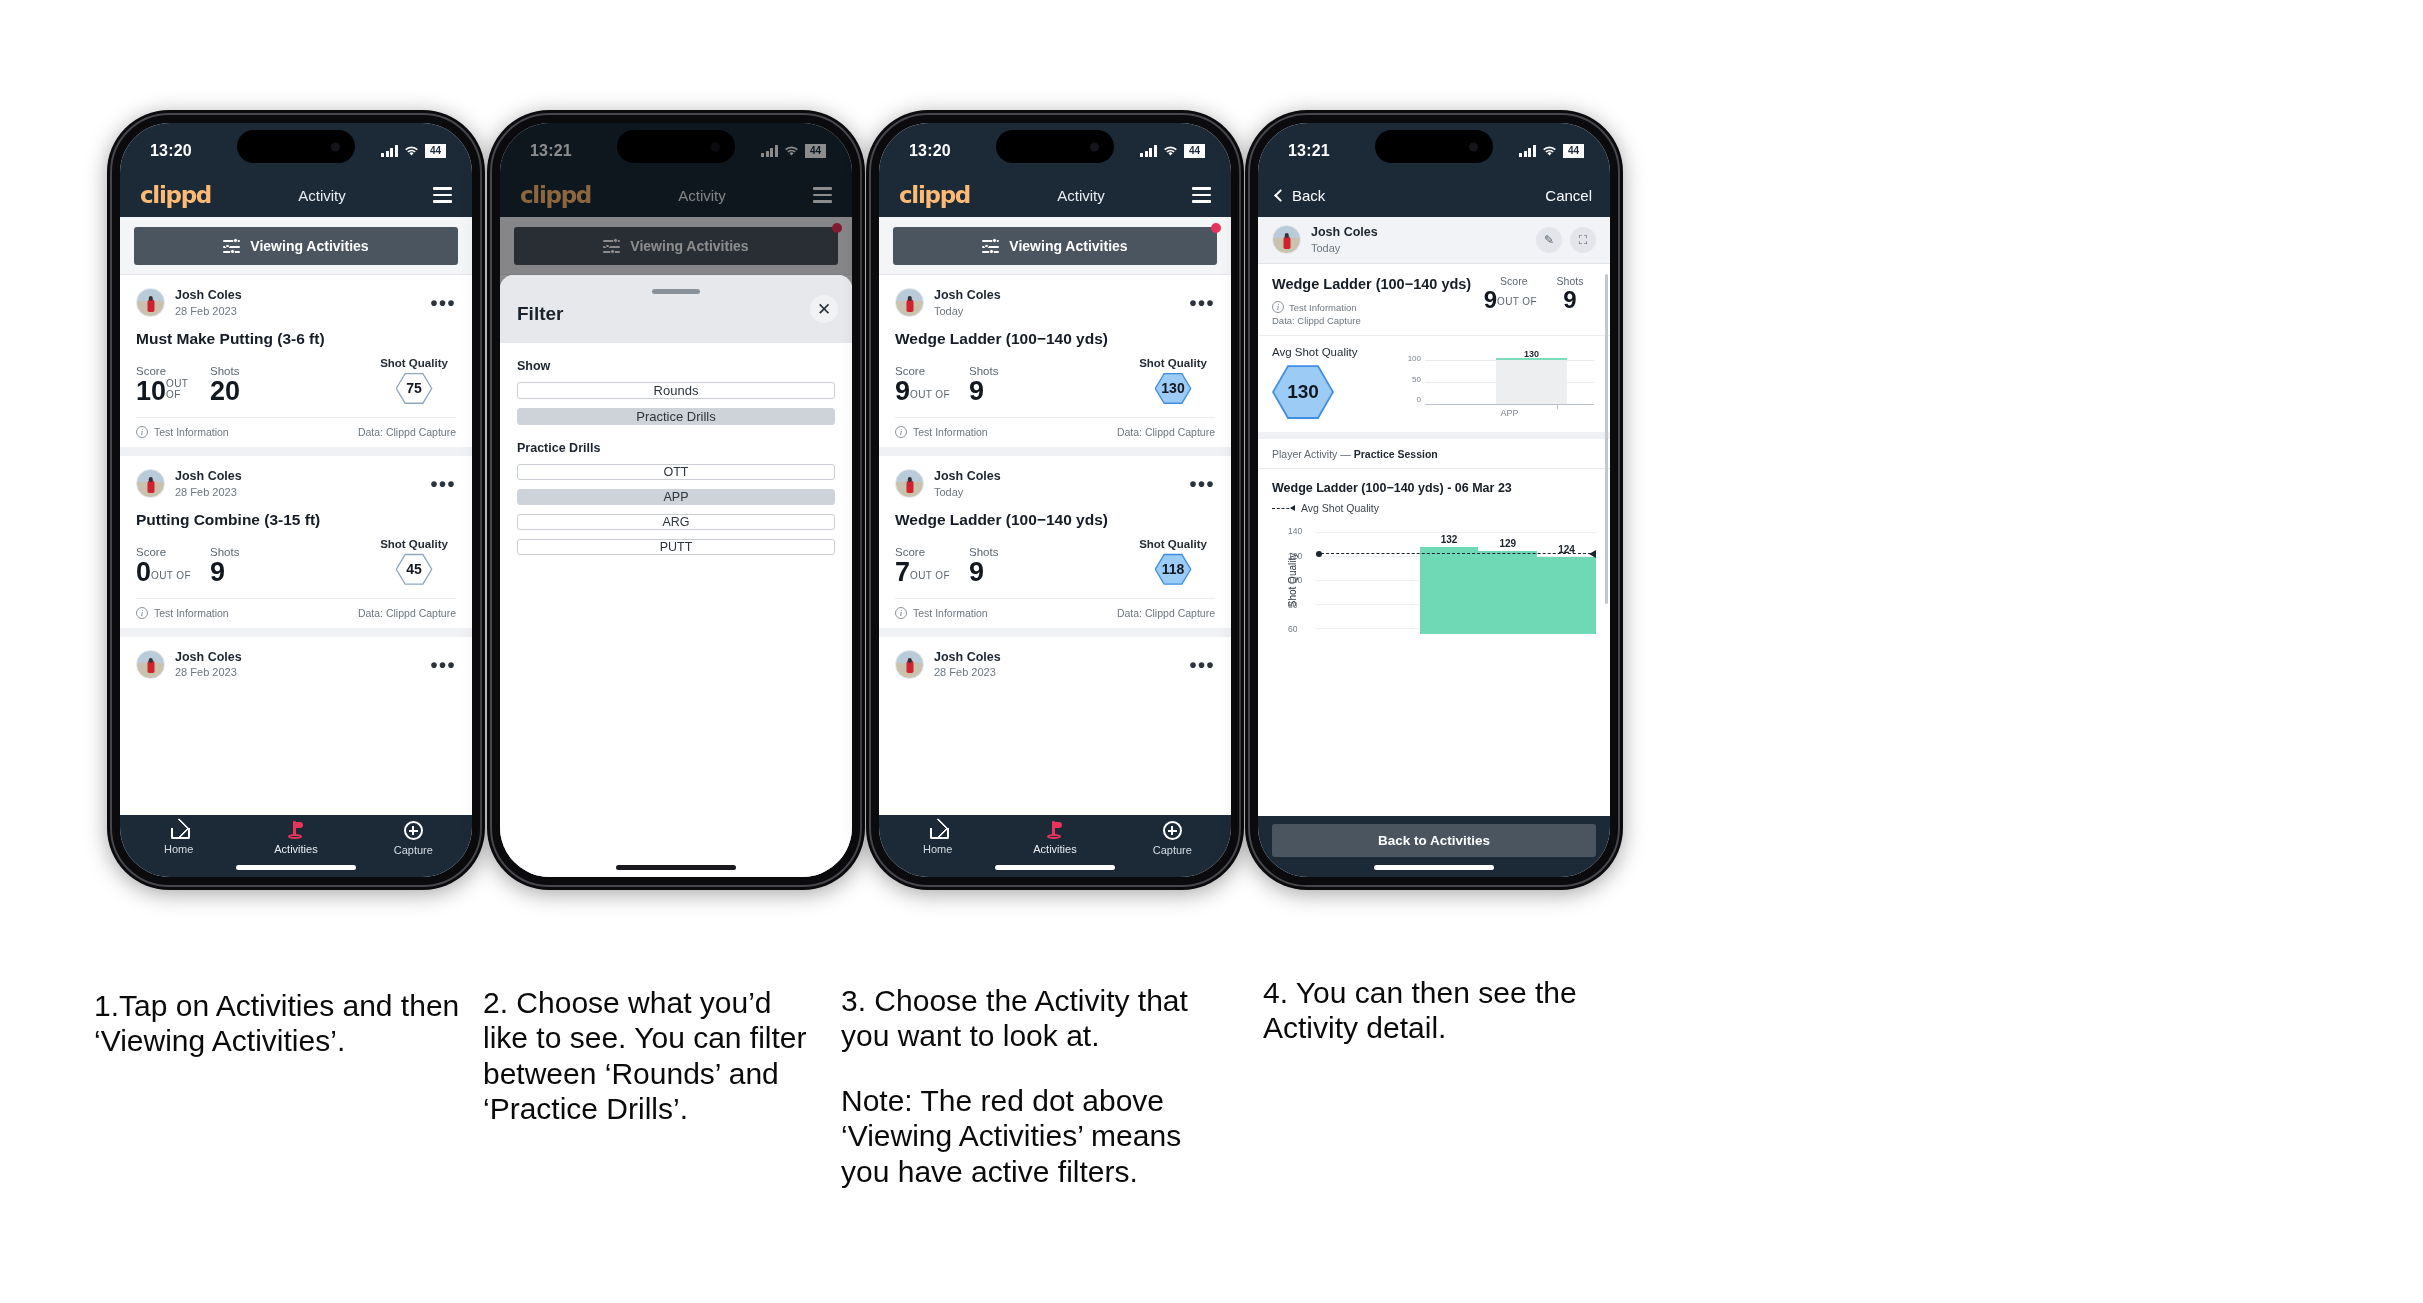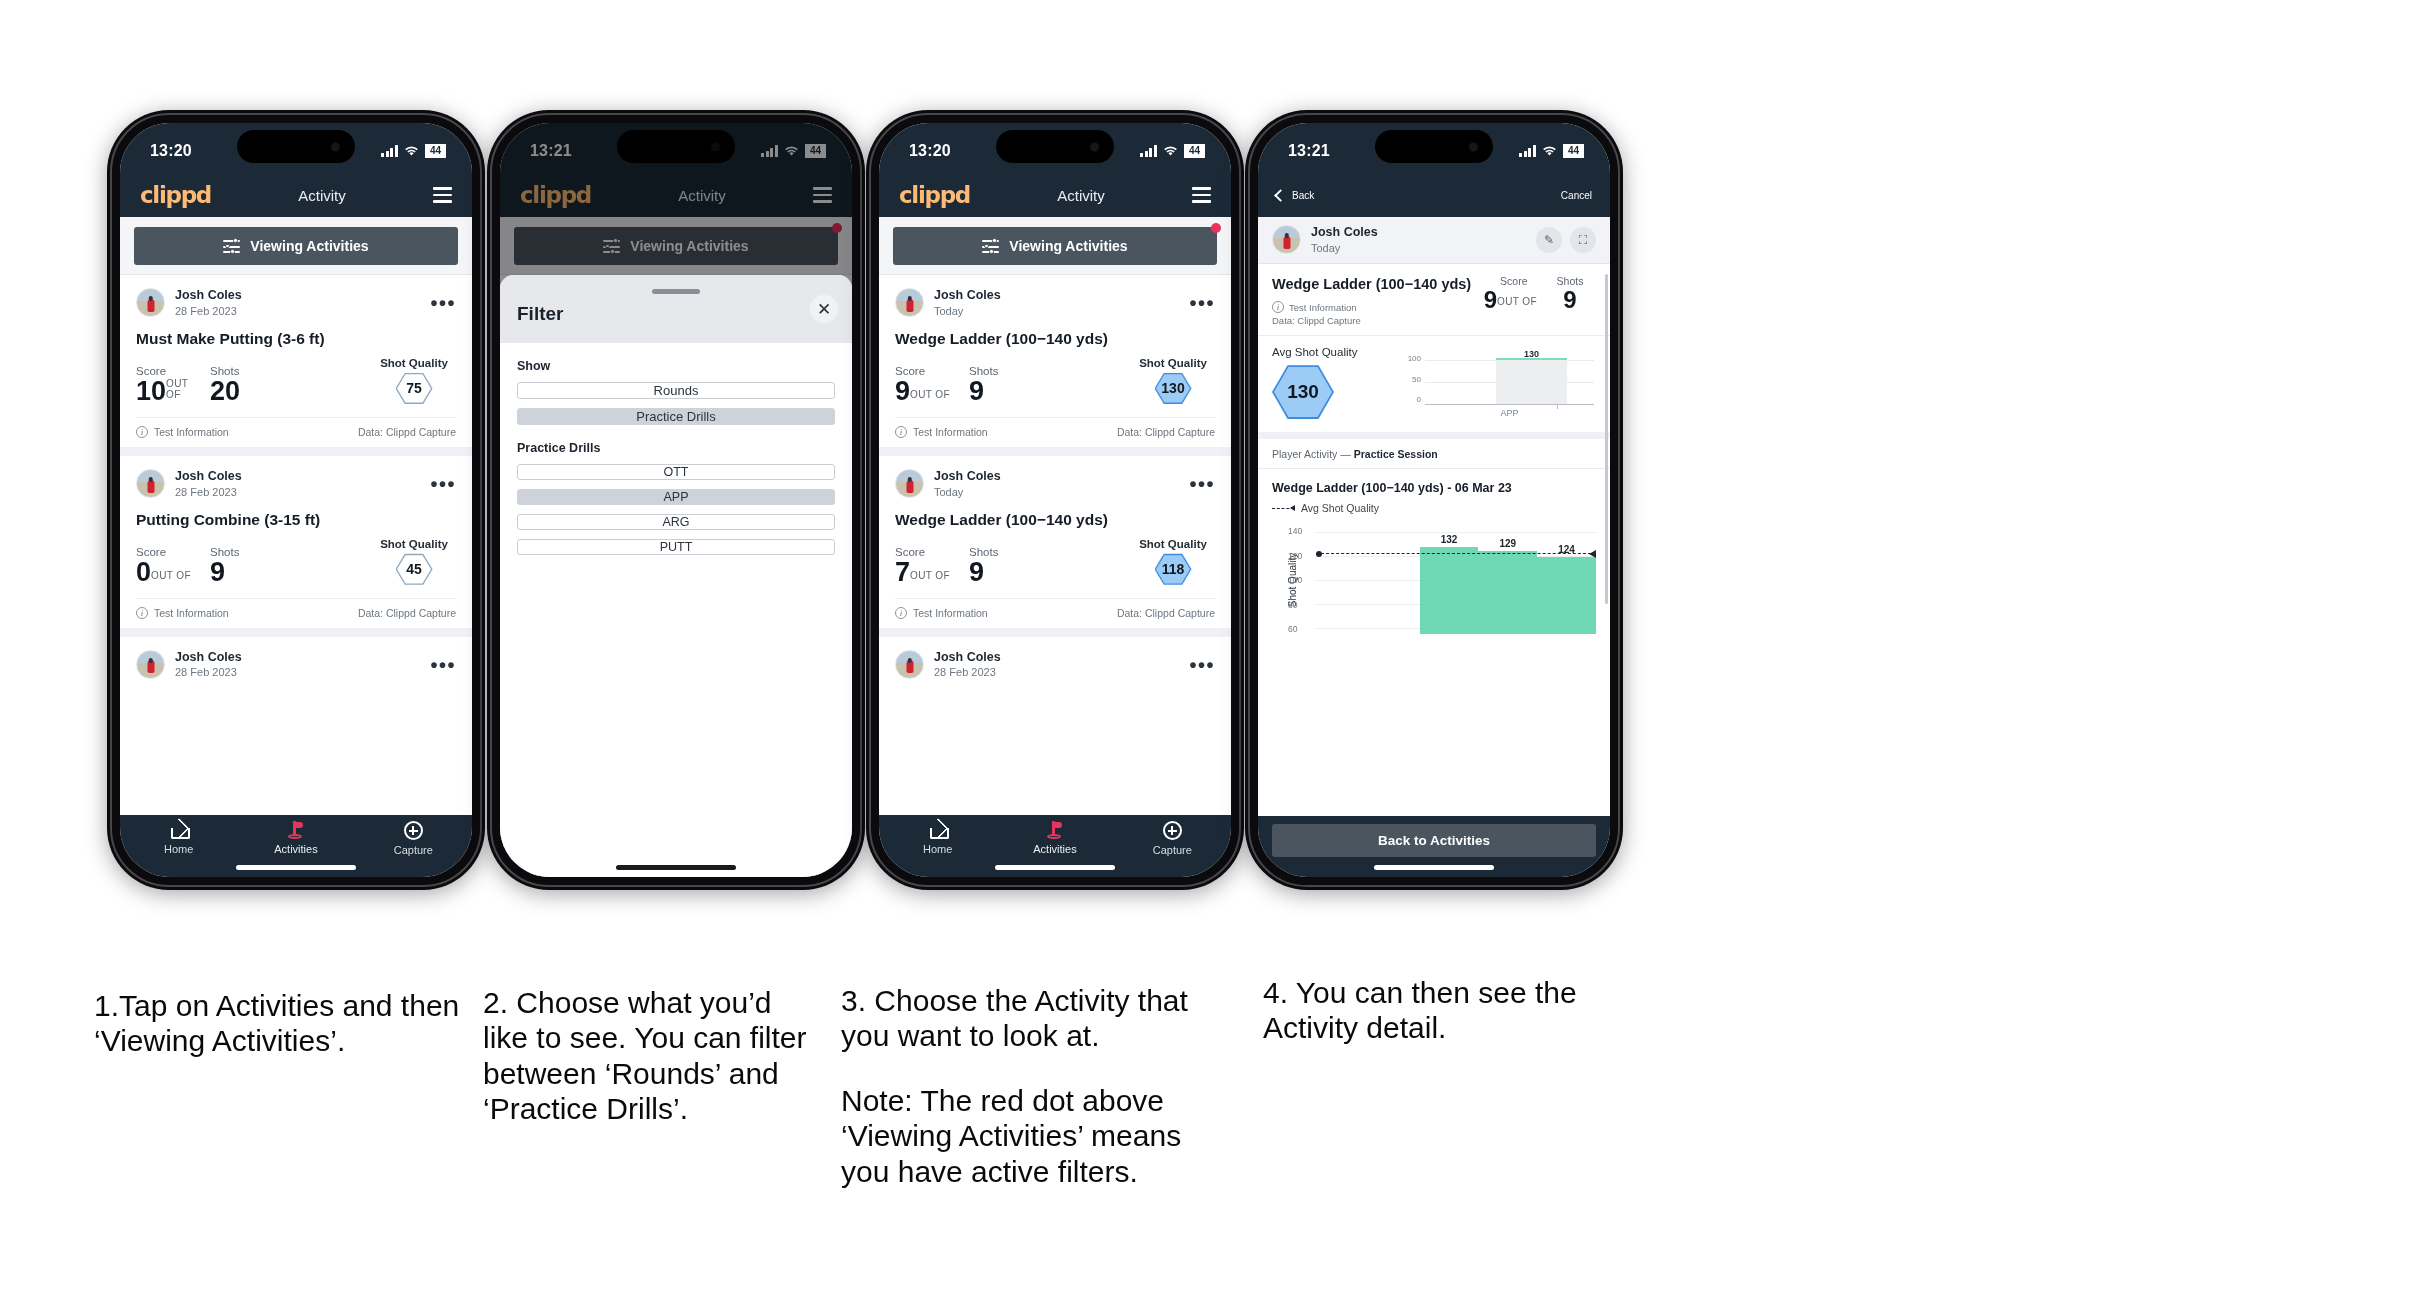--- a/index.html
+++ b/index.html
@@ -185,21 +185,21 @@
   .pillrow.small .pill { flex: 1; font-size: 12.5px; }
   .sheet-foot { display: flex; gap: 11px; padding: 0 17px 20px; }
   .btn { flex: 1; height: 34px; border-radius: 3px; display: flex; align-items: center;
     justify-content: center; font-size: 13.5px; font-weight: bold; color: #fff; }
   .btn.grey { background: #4a5560; }
   .btn.red { background: #e8345a; }
 
   
   .detailbar { height: 44px; background: #1c2a38; color: #fff; flex:none;
     display: flex; align-items: center; justify-content: space-between; padding: 0 18px;
-    font-size: 10px; }
+    font-size: 15px; }
   .backlink { display: flex; align-items: center; gap: 7px; }
   .chev { width: 9px; height: 9px; border-left: 2px solid #fff; border-bottom: 2px solid #fff;
     transform: rotate(45deg); }
   .d-userrow { background: #f2f3f6; border-bottom: 1px solid #e2e5e9; padding: 8px 14px;
     display: flex; align-items: center; justify-content: space-between; flex:none; }
   .round-btn { width: 26px; height: 26px; border-radius: 50%; background: #e3e5ea;
     display: flex; align-items: center; justify-content: center; color:#525b65; font-size:12px; }
   .d-scroll { flex: 1; overflow: hidden; background: #fff; position: relative; }
   .d-top { display: flex; padding: 11px 14px 9px; }
   .d-title { flex: 1; }

